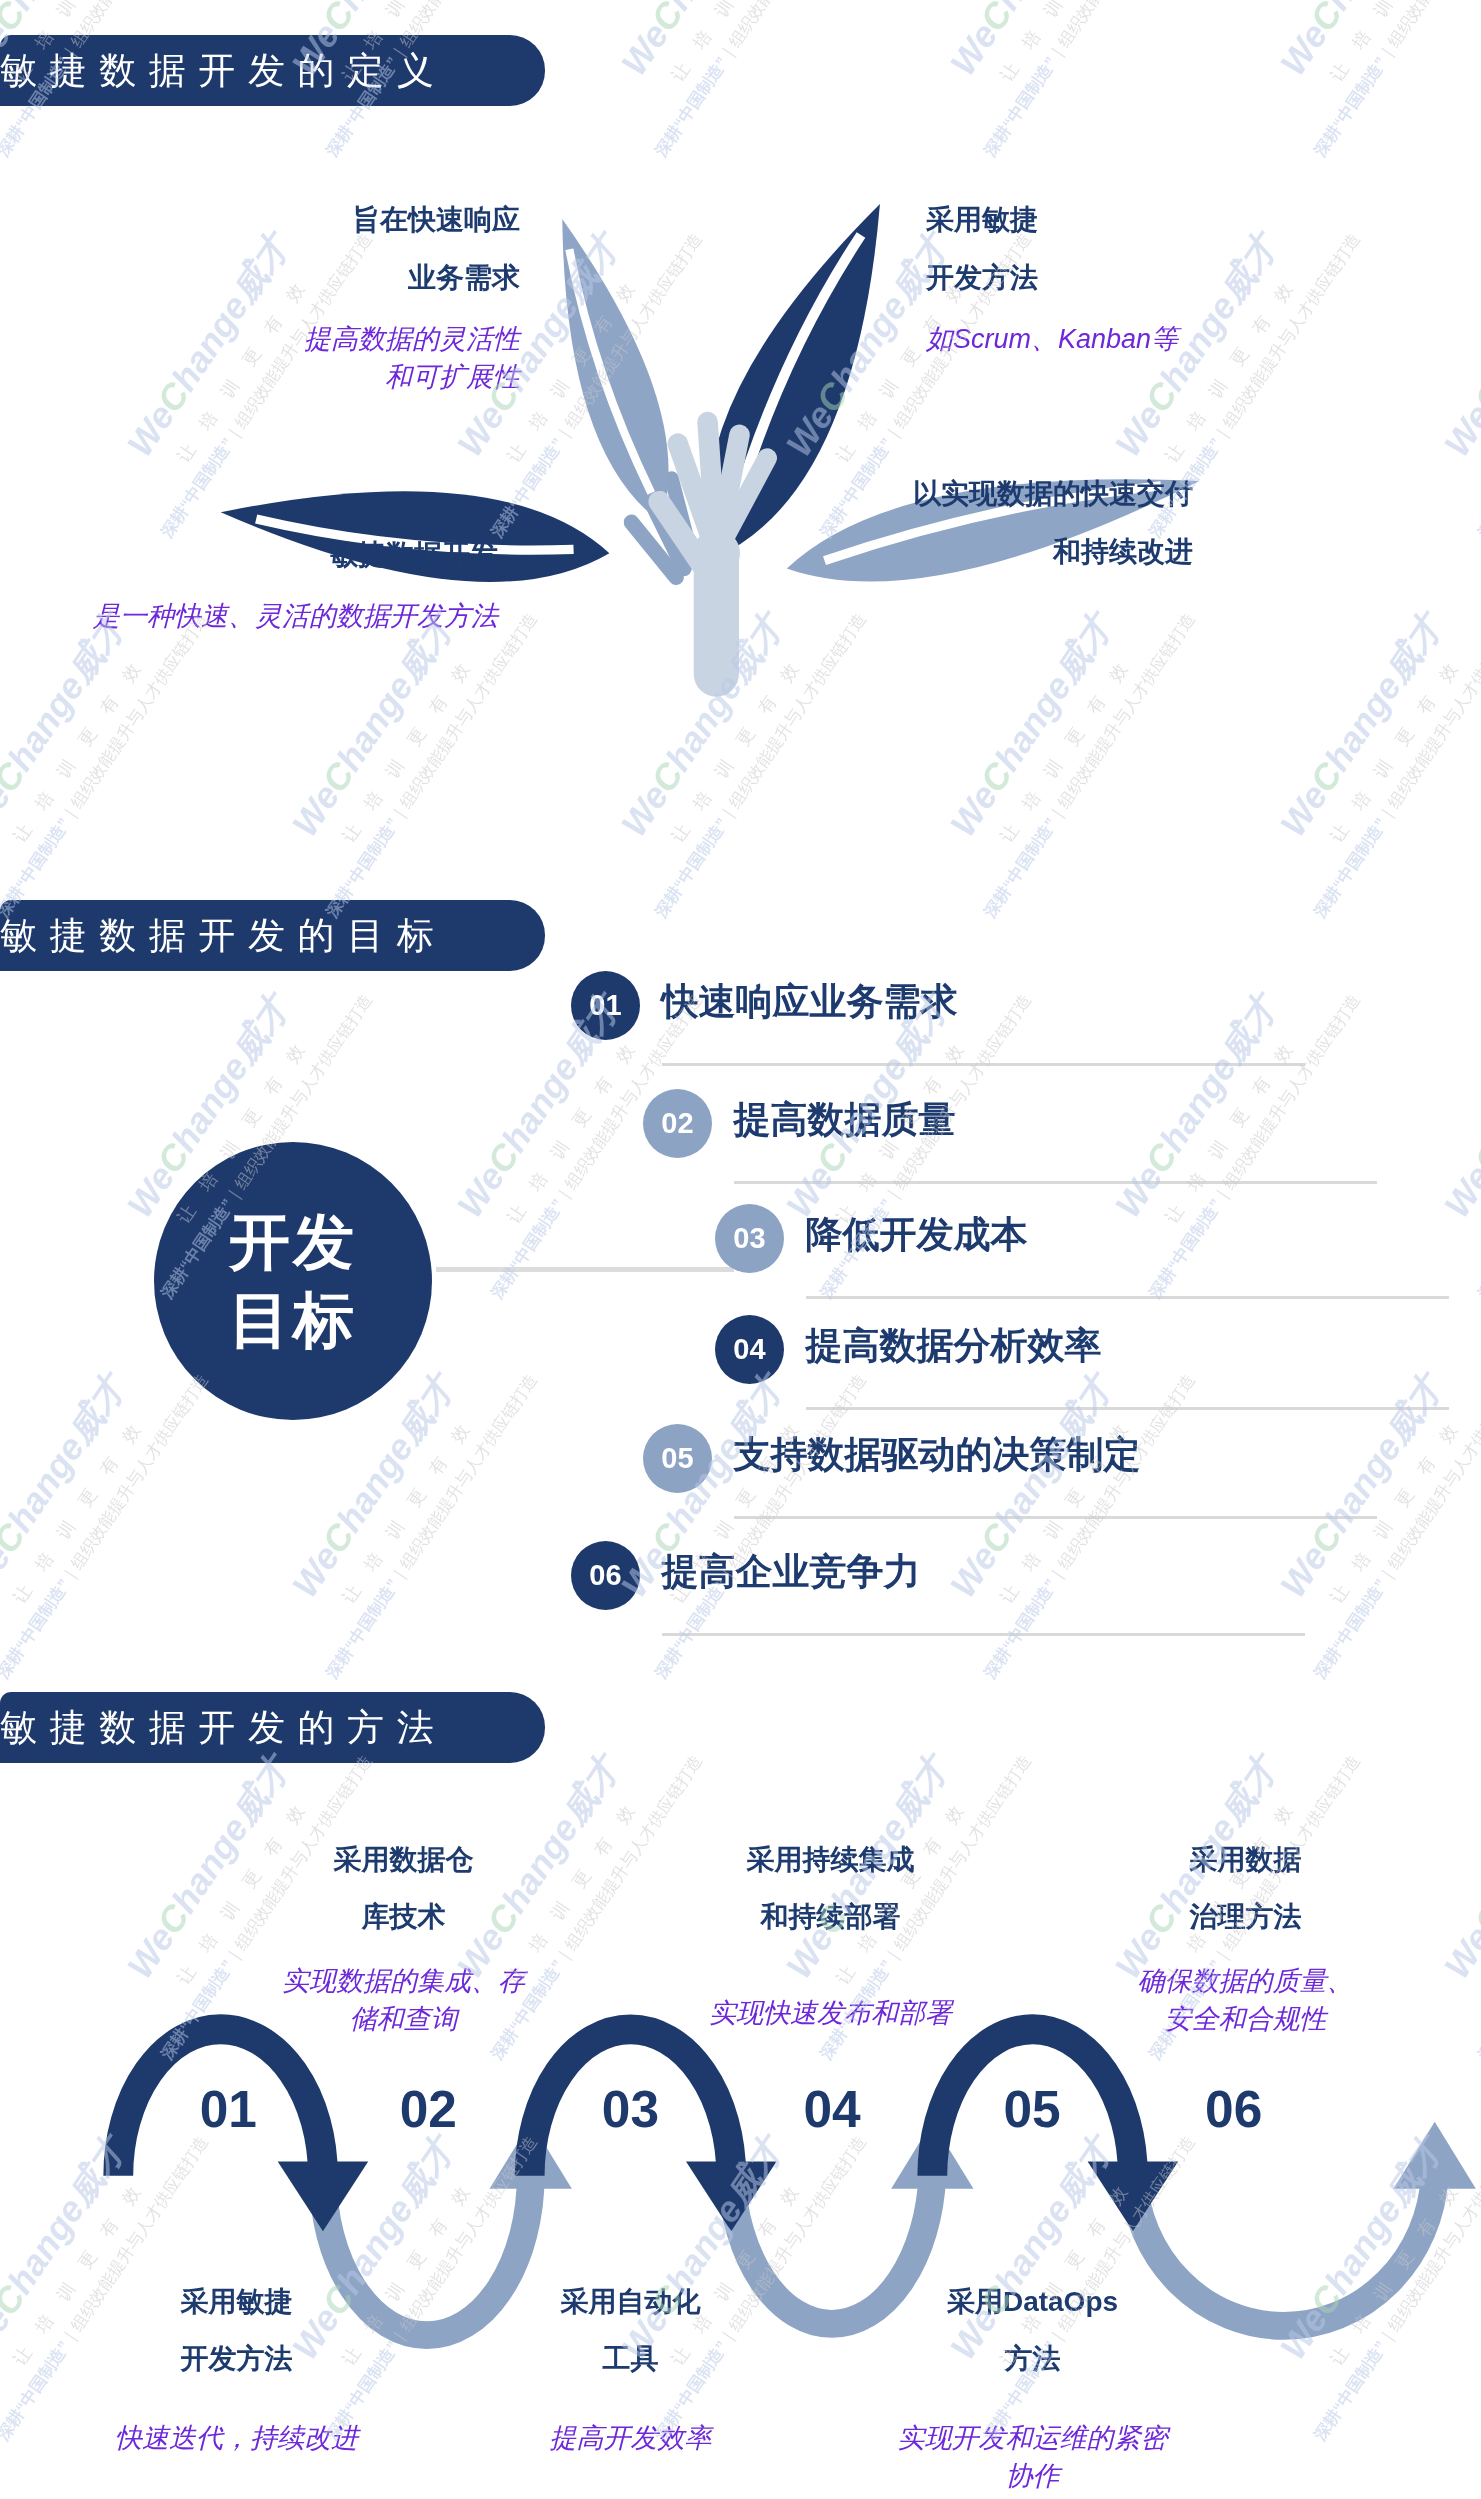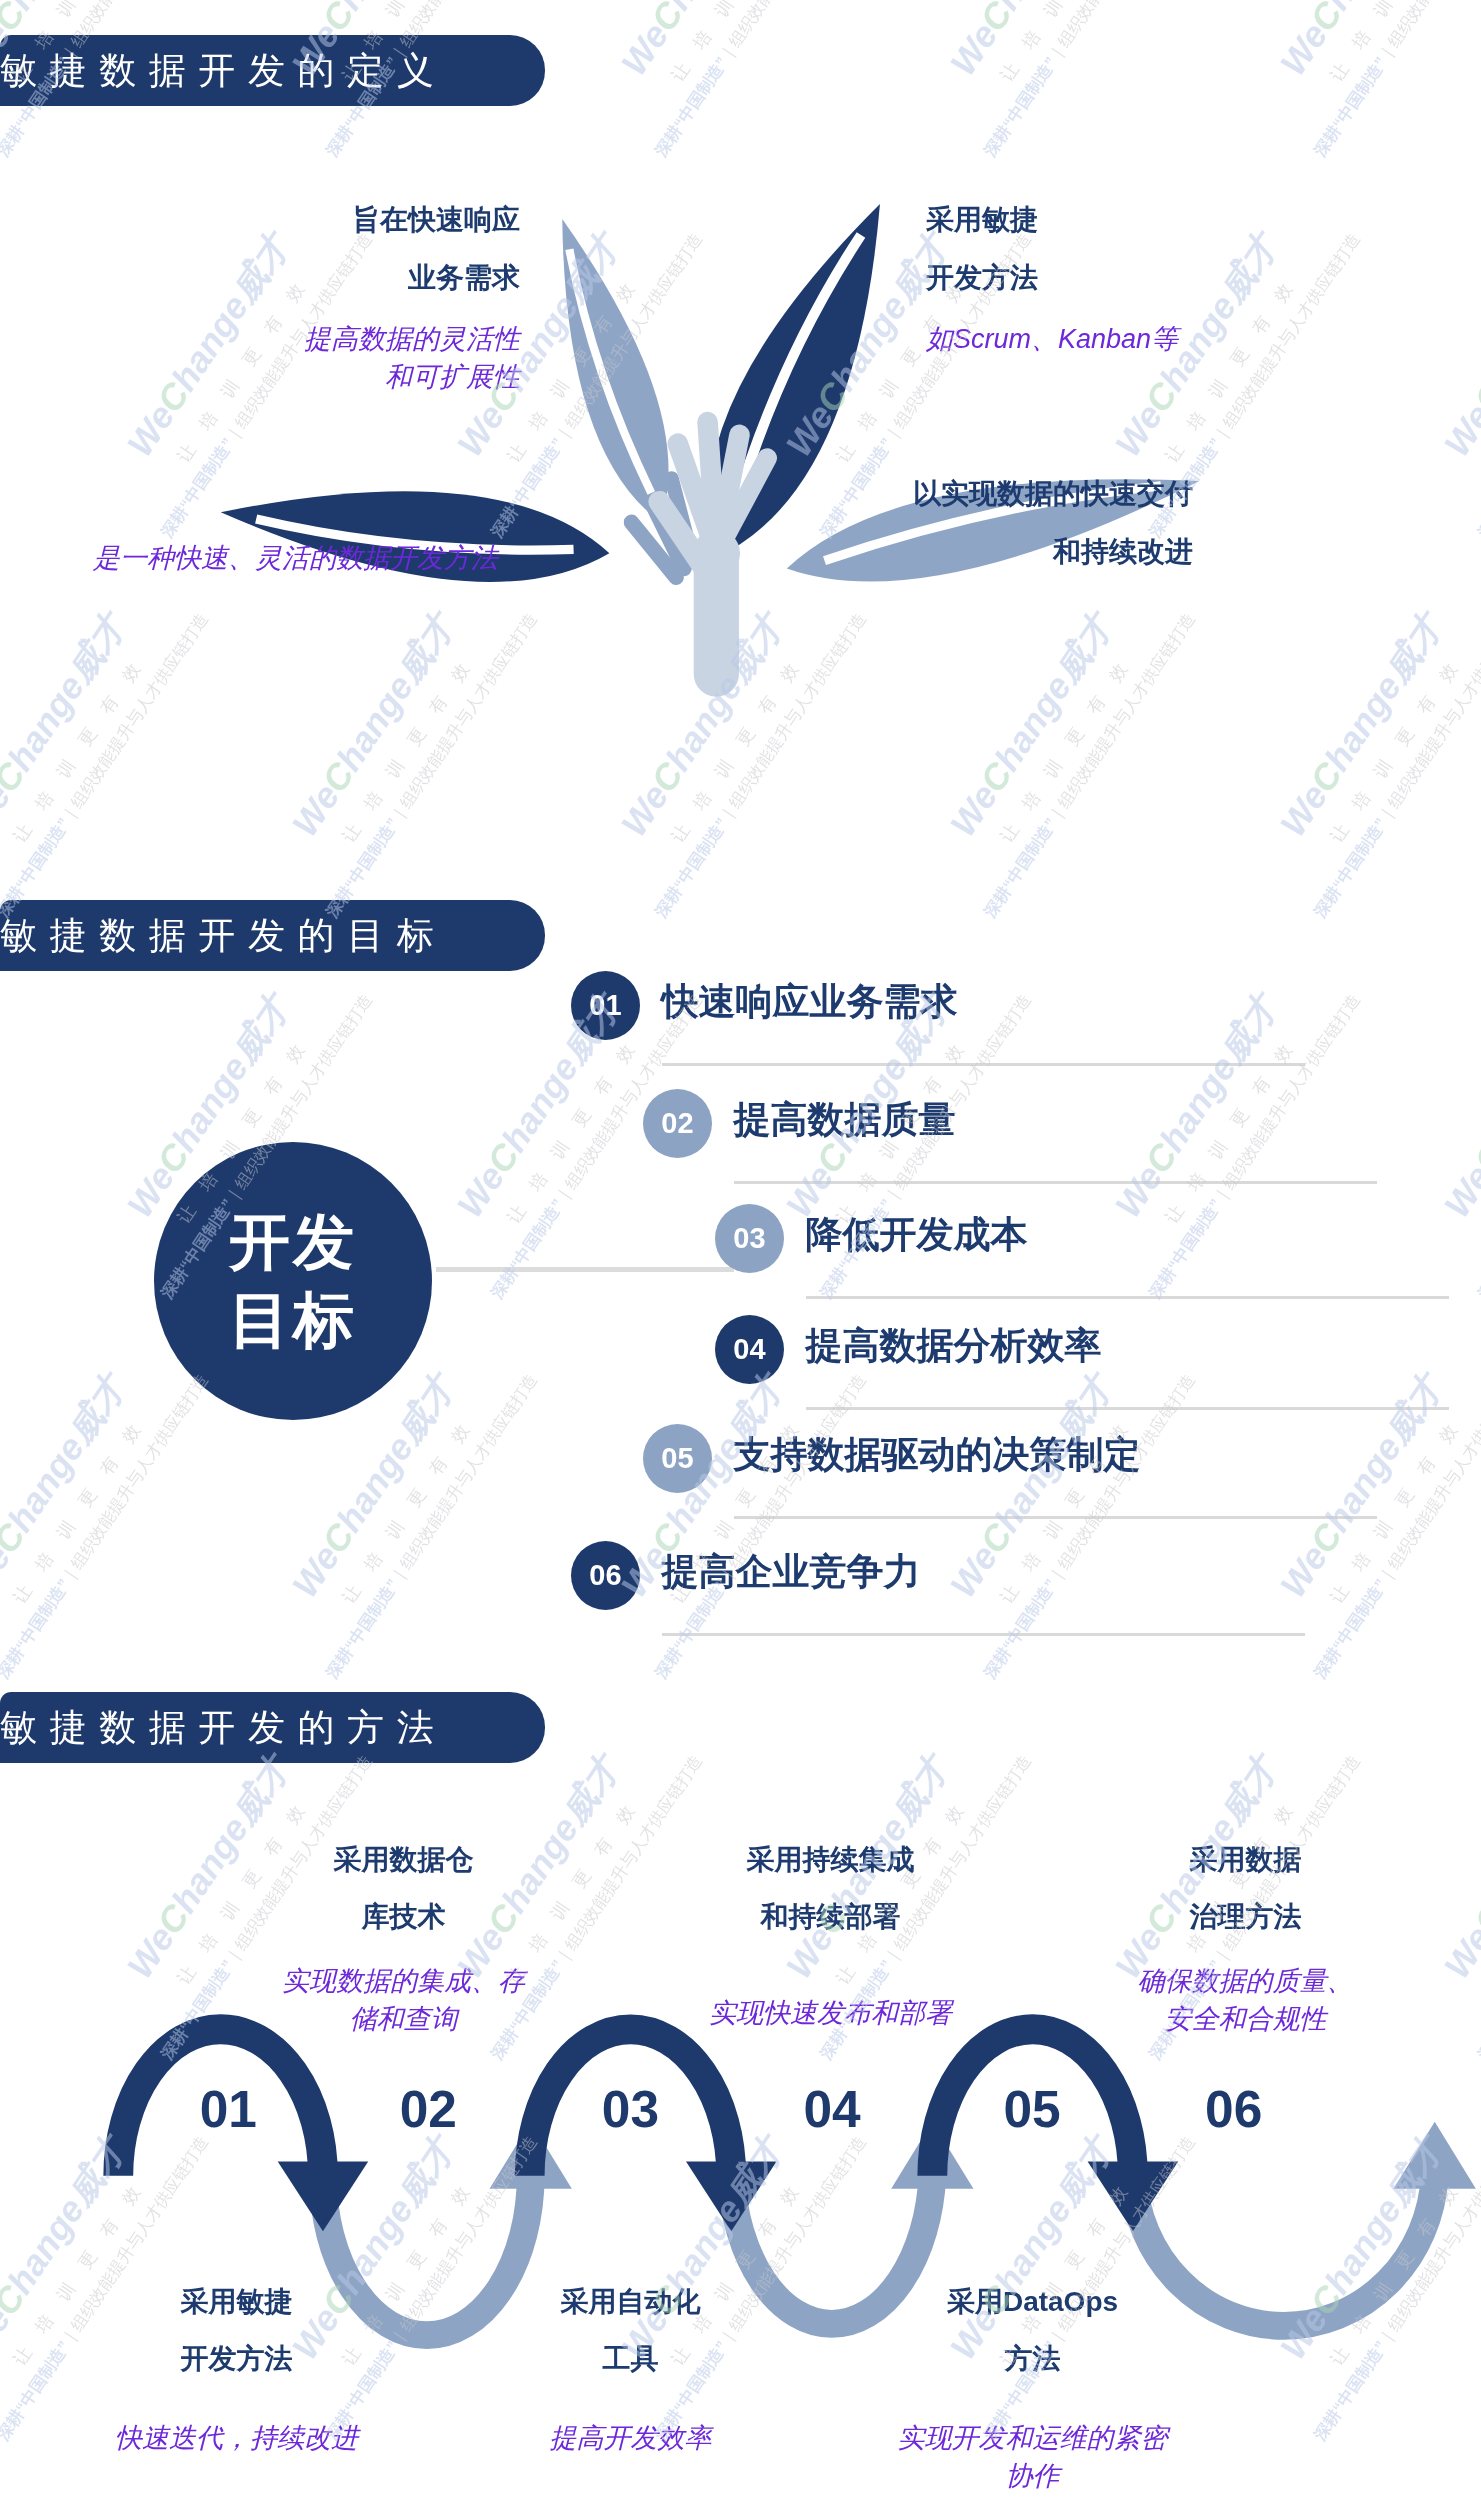--- a/index.html
+++ b/index.html
@@ -118,20 +118,23 @@
   <div class="tblock def-blk def-b1">
     <div class="tl">
         <div class="t-line">采用敏捷</div>
         <div class="t-line">开发方法</div>
       </div>
     <div class="dl">
         <div class="d-line">如Scrum、Kanban等</div>
       </div>
   </div>
   <div class="tblock def-blk def-b2">
+    <div class="tl">
+        <div class="t-line">敏捷数据开发</div>
+      </div>
     <div class="dl">
         <div class="d-line">是一种快速、灵活的数据开发方法</div>
       </div>
   </div>
   <div class="tblock def-blk def-b3">
     <div class="tl">
         <div class="t-line">以实现数据的快速交付</div>
         <div class="t-line">和持续改进</div>
       </div>
   </div>

